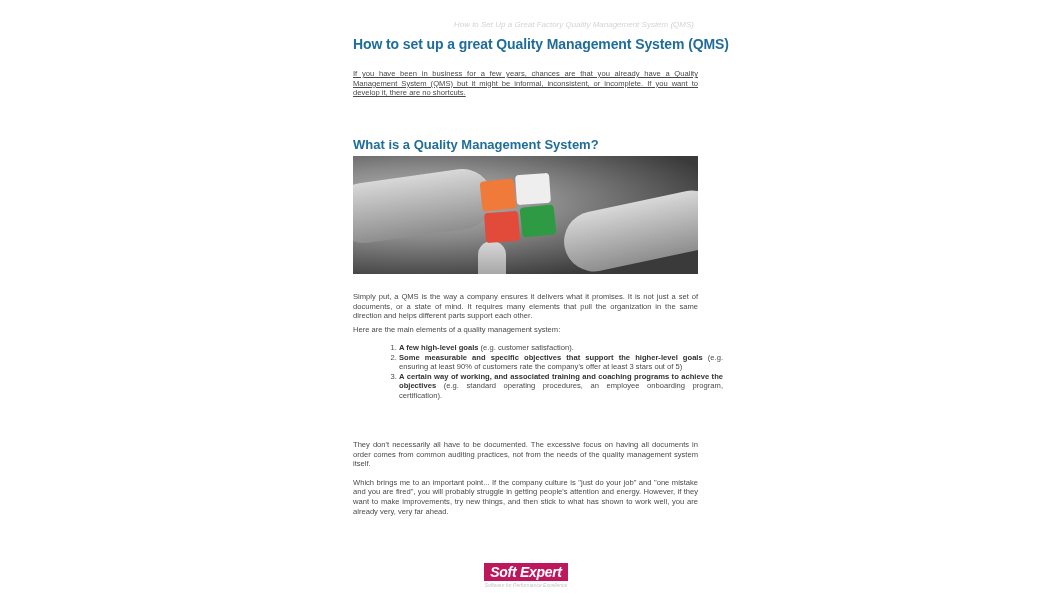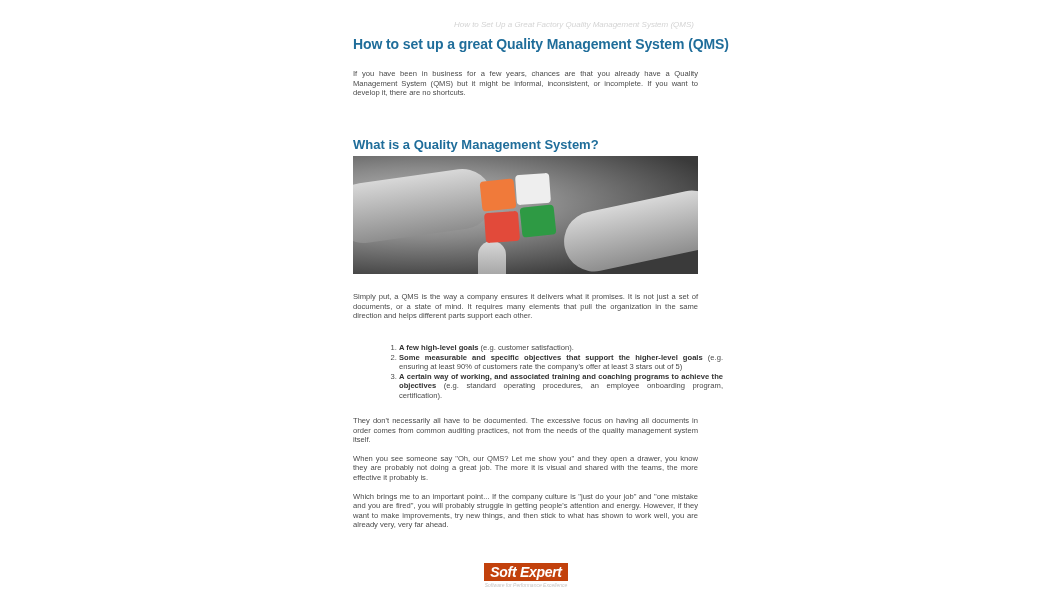--- a/index.html
+++ b/index.html
@@ -2,36 +2,36 @@
 <html><head>
 <meta charset="utf-8">
 <style>
   html, body { margin:0; padding:0; background:#ffffff; }
   body { width:1050px; height:600px; position:relative; overflow:hidden; font-family:"Liberation Sans", sans-serif; color:#444; }
   .page { position:absolute; left:353px; top:0; width:345px; }
   .running-header { position:absolute; right:4px; top:20px; font-size:8px; font-style:italic; color:#d4d4d4; white-space:nowrap; }
   h1 { position:absolute; left:0; top:36px; margin:0; font-size:14px; font-weight:bold; color:#1f6d9a; white-space:nowrap; letter-spacing:-0.1px; }
   p, li { font-size:7.6px; line-height:9.6px; color:#4a4a4a; text-align:justify; margin:0; }
   .intro { position:absolute; left:0; top:69px; width:345px; }
-  .intro p { margin-bottom:5px; }
+  .intro p { margin-bottom:5px;text-decoration:underline; }
   h2 { position:absolute; left:0; top:137px; margin:0; font-size:13px; font-weight:bold; color:#1f6d9a; white-space:nowrap; }
   .hero { position:absolute; left:0; top:156px; width:345px; height:118px; overflow:hidden;
           background: radial-gradient(ellipse at 20% 40%, #bdbdbd 0%, #8a8a8a 35%, #3a3a3a 80%),
                       linear-gradient(90deg,#2b2b2b,#9a9a9a 50%,#2f2f2f); }
   .hero .hand { position:absolute; border-radius:40px; background:linear-gradient(180deg,#d8d8d8,#8e8e8e); }
   .piece { position:absolute; width:34px; height:30px; border-radius:4px; }
   .body-text { position:absolute; left:0; top:292px; width:345px; }
   .body-text p { margin-bottom:4px; }
   ol { position:absolute; left:33px; top:343px; width:324px; margin:0; padding-left:13px; }
   ol li { margin-bottom:0; }
   ol li b { color:#333; }
-  .after { position:absolute; left:0; top:416px; width:345px; }
+  .after { position:absolute; left:0; top:440px; width:345px; }
   .after p { margin-bottom:9px; }
   .logo { position:absolute; left:119px; top:563px; width:108px; text-align:center; }
-  .logo-box { display:inline-block; background:#c2410c; color:#fff; font-weight:bold; font-style:italic; font-size:14px; padding:1px 6px; letter-spacing:-0.3px; }
+  .logo-box { display:inline-block; background:#be185d; color:#fff; font-weight:bold; font-style:italic; font-size:14px; padding:1px 6px; letter-spacing:-0.3px; }
   .logo-tag { font-size:5px; color:#c4c4c4; font-style:italic; margin-top:1px; }
 </style>
 </head>
 <body>
 
 <div class="page">
   <div class="running-header">How to Set Up a Great Factory Quality Management System (QMS)</div>
   <h1>How to set up a great Quality Management System (QMS)</h1>
 
   <div class="intro">
@@ -45,31 +45,31 @@
     <div class="hand" style="left:210px;top:45px;width:160px;height:60px;transform:rotate(-12deg);"></div>
     <div class="hand" style="left:125px;top:85px;width:28px;height:50px;"></div>
     <div class="piece" style="left:128px;top:24px;background:#f07a3a;transform:rotate(-6deg);"></div>
     <div class="piece" style="left:163px;top:18px;background:#eeeeee;transform:rotate(-4deg);"></div>
     <div class="piece" style="left:132px;top:56px;background:#e24a3a;transform:rotate(-4deg);"></div>
     <div class="piece" style="left:168px;top:50px;background:#2e9a44;transform:rotate(-6deg);"></div>
   </div>
 
   <div class="body-text">
     <p>Simply put, a QMS is the way a company ensures it delivers what it promises. It is not just a set of documents, or a state of mind. It requires many elements that pull the organization in the same direction and helps different parts support each other.</p>
+    <p>Here are the main elements of a quality management system:</p>
   </div>
 
   <ol>
     <li><b>A few high-level goals</b><span> (e.g. customer satisfaction).</span></li>
     <li><b>Some measurable and specific objectives that support the higher-level goals</b><span> (e.g. ensuring at least 90% of customers rate the company's offer at least 3 stars out of 5)</span></li>
     <li><b>A certain way of working, and associated training and coaching programs to achieve the objectives</b><span> (e.g. standard operating procedures, an employee onboarding program, certification).</span></li>
   </ol>
 
   <div class="after">
     <p>They don't necessarily all have to be documented. The excessive focus on having all documents in order comes from common auditing practices, not from the needs of the quality management system itself.</p>
-    <p>When you see someone say "Oh, our QMS? Let me show you" and they open a drawer, you know they are probably not doing a great job. The more it is visual and shared with the teams, the more effective it probably is.</p>
     <p>Which brings me to an important point... If the company culture is "just do your job" and "one mistake and you are fired", you will probably struggle in getting people's attention and energy. However, if they want to make improvements, try new things, and then stick to what has shown to work well, you are already very, very far ahead.</p>
   </div>
 
   <div class="logo">
     <div class="logo-box">Soft Expert</div>
     <div class="logo-tag">Software for Performance Excellence</div>
   </div>
 </div>
 
 </body></html>

